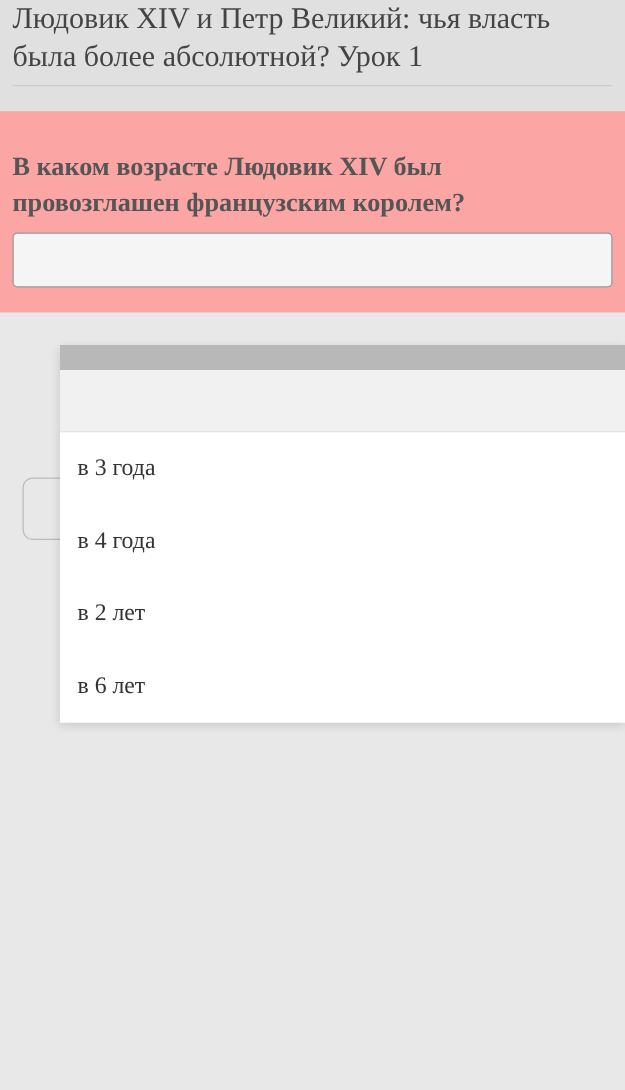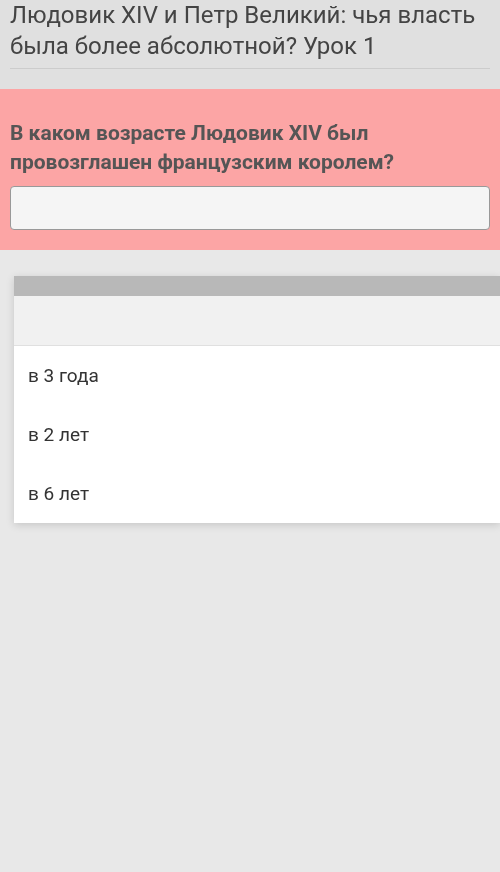--- a/index.html
+++ b/index.html
@@ -1,18 +1,19 @@
 <!DOCTYPE html>
 <html><head>
   <meta charset="utf-8">
   <style>
     * {
       margin: 0;
       padding: 0;
       box-sizing: border-box;
+      font-family: Liberation Serif, serif;
     }
     body {
       font-family: -apple-system, BlinkMacSystemFont, 'Segoe UI', Roboto, sans-serif;
       background-color: #e8e8e8;
       width: 500px;
       height: 872px;
       overflow: hidden;
       position: relative;
     }
     .header-section {
@@ -53,21 +54,21 @@
       top: 382px;
       width: 50px;
       height: 50px;
       border: 1px solid #bbb;
       border-radius: 8px;
       background-color: #e8e8e8;
     }
     .dropdown-container {
       position: absolute;
       top: 276px;
-      left: 14px;
+      left: 48px;
       right: 0;
       background-color: #fff;
       box-shadow: 0 2px 8px rgba(0,0,0,0.15);
     }
     .dropdown-header {
       height: 20px;
       background-color: #b8b8b8;
     }
     .dropdown-search {
       height: 50px;
@@ -96,16 +97,17 @@
   <input type="text" class="answer-input" value="" style="">
 </div>
 
 <div class="check-button-bg"></div>
 
 <div class="dropdown-container">
   <div class="dropdown-header"></div>
   <div class="dropdown-search"></div>
   <div class="dropdown-options">
     <div class="dropdown-option">в 3 года</div>
+    <div class="dropdown-option">в 4 года</div>
     <div class="dropdown-option">в 2 лет</div>
     <div class="dropdown-option">в 6 лет</div>
   </div>
 </div>
 
 </body></html>

